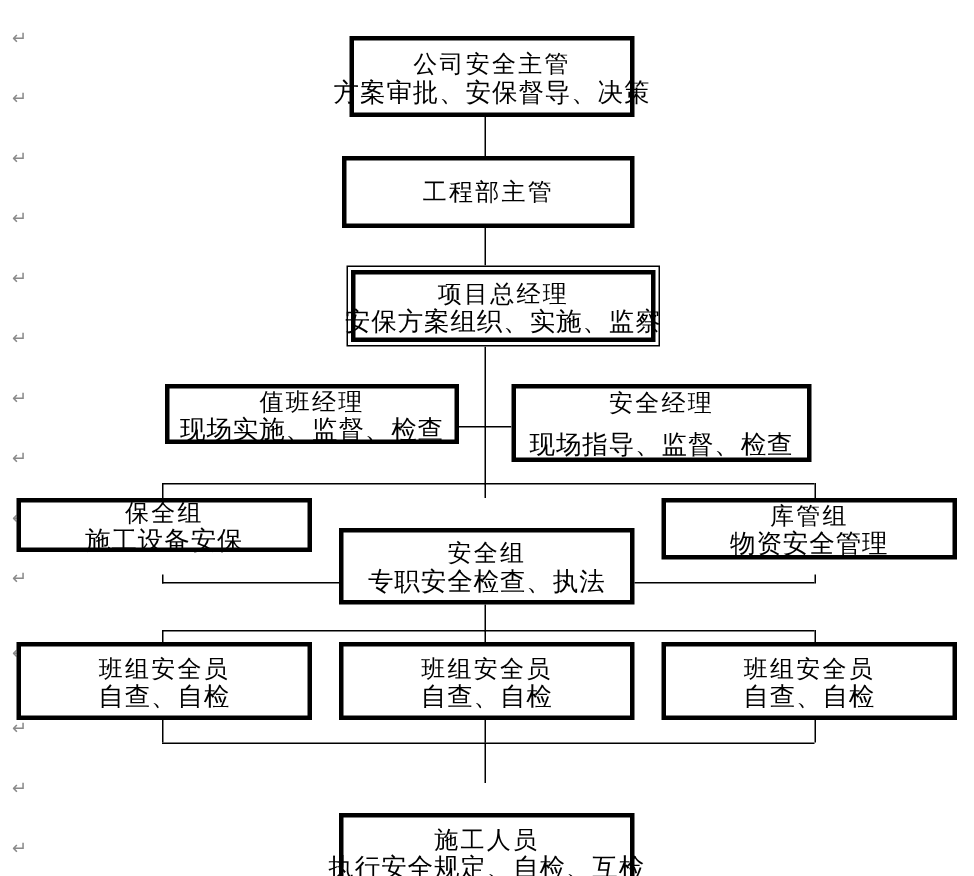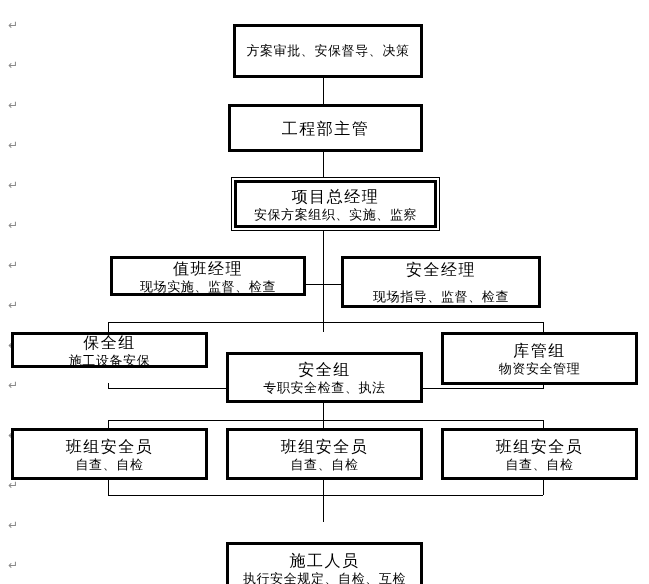--- a/index.html
+++ b/index.html
@@ -60,21 +60,21 @@
     padding: 0 4px;
   }
   .node .title {
     font-size: 16px;
     line-height: 21px;
     color: #000000;
     letter-spacing: 1.5px;
     white-space: nowrap;
   }
   .node .subtitle {
-    font-size: 13px;
+    font-size: 17px;
     line-height: 16px;
     color: #000000;
     letter-spacing: 0.6px;
     white-space: nowrap;
   }
   
   .node.double {
     border: 1px solid #000000;
     padding: 2px;
   }
@@ -136,20 +136,21 @@
   <div class="line-v" style="left:543px; top:420px; height:8px;"></div>
 
   <div class="line-h" style="left:108px; top:495px; width:435px;"></div>
   <div class="line-v" style="left:108px; top:480px; height:15px;"></div>
   <div class="line-v" style="left:323px; top:480px; height:15px;"></div>
   <div class="line-v" style="left:543px; top:480px; height:15px;"></div>
 
   <div class="line-v" style="left:323px; top:495px; height:27px;"></div>
 
   <div class="node" style="left:233px; top:24px; width:190px; height:54px;">
+    <div class="title">公司安全主管</div>
     <div class="subtitle">方案审批、安保督导、决策</div>
   </div>
 
   <div class="node" style="left:228px; top:104px; width:195px; height:48px;">
     <div class="title">工程部主管</div>
   </div>
 
   <div class="node double" style="left:231px; top:177px; width:209px; height:54px;">
     <div class="inner">
       <div class="title">项目总经理</div>
@@ -170,21 +171,21 @@
   <div class="node" style="left:11px; top:332px; width:197px; height:36px;">
     <div class="title">保全组</div>
     <div class="subtitle">施工设备安保</div>
   </div>
 
   <div class="node" style="left:226px; top:332px; width:197px; height:51px;margin-top:20px;">
     <div class="title">安全组</div>
     <div class="subtitle">专职安全检查、执法</div>
   </div>
 
-  <div class="node" style="left:441px; top:332px; width:197px; height:53px;">
+  <div class="node" style="left:441px; top:332px; width:197px; height:41px;">
     <div class="title">库管组</div>
     <div class="subtitle">物资安全管理</div>
   </div>
 
   <div class="node" style="left:11px; top:428px; width:197px; height:52px;">
     <div class="title">班组安全员</div>
     <div class="subtitle">自查、自检</div>
   </div>
 
   <div class="node" style="left:226px; top:428px; width:197px; height:52px;">

